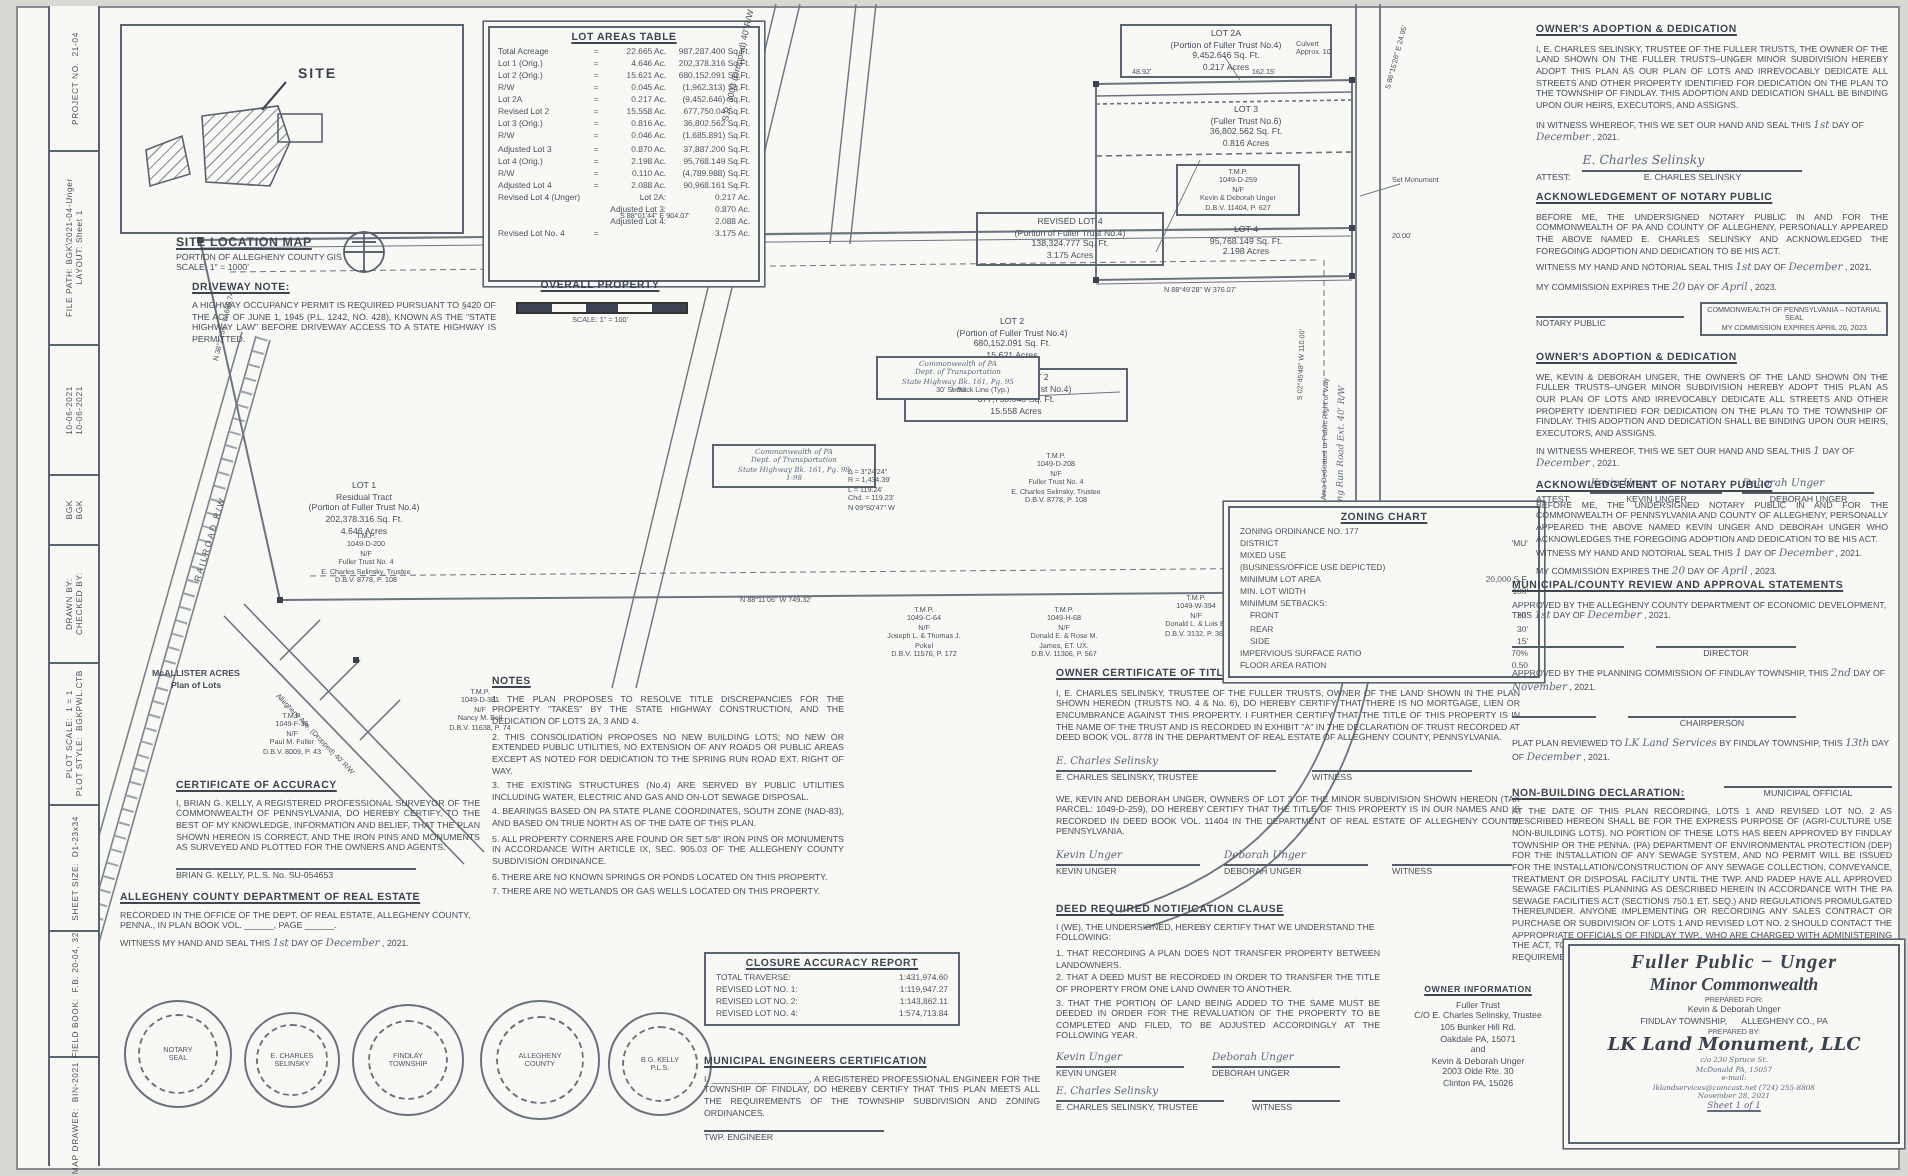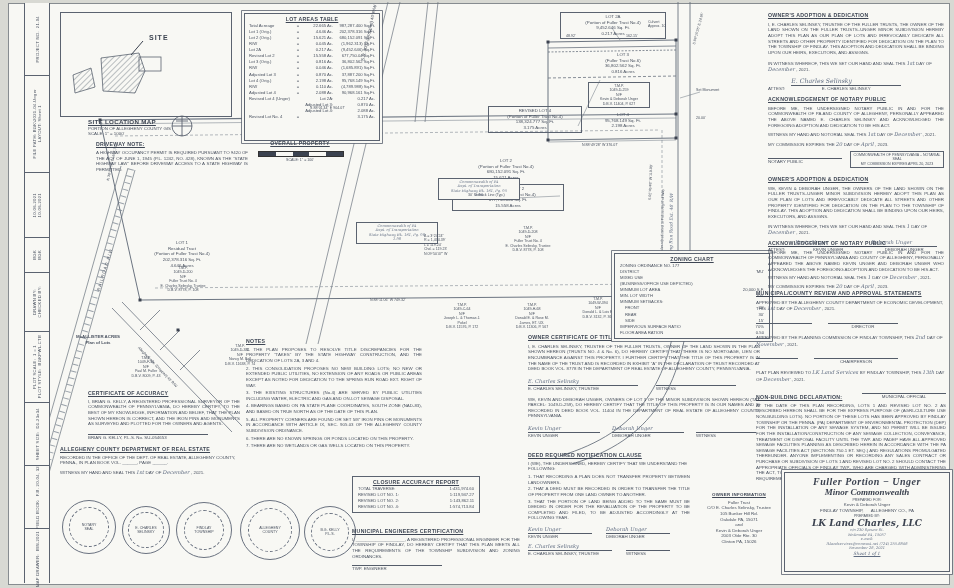--- a/index.html
+++ b/index.html
@@ -724,27 +724,27 @@
       </div>
     </div>
   </div>
 
   <div class="abs" style="left:756px;top:394px;width:190px;">
     <div class="t5 h">NON-BUILDING DECLARATION:</div>
     <div class="t4 just" style="margin-top:2px;">AT THE DATE OF THIS PLAN RECORDING, LOTS 1 AND REVISED LOT NO. 2 AS DESCRIBED HEREON SHALL BE FOR THE EXPRESS PURPOSE OF (AGRI-CULTURE USE NON-BUILDING LOTS). NO PORTION OF THESE LOTS HAS BEEN APPROVED BY FINDLAY TOWNSHIP OR THE PENNA. (PA) DEPARTMENT OF ENVIRONMENTAL PROTECTION (DEP) FOR THE INSTALLATION OF ANY SEWAGE SYSTEM, AND NO PERMIT WILL BE ISSUED FOR THE INSTALLATION/CONSTRUCTION OF ANY SEWAGE COLLECTION, CONVEYANCE, TREATMENT OR DISPOSAL FACILITY UNTIL THE TWP. AND PADEP HAVE ALL APPROVED SEWAGE FACILITIES PLANNING AS DESCRIBED HEREIN IN ACCORDANCE WITH THE PA SEWAGE FACILITIES ACT (SECTIONS 750.1 ET. SEQ.) AND REGULATIONS PROMULGATED THEREUNDER. ANYONE IMPLEMENTING OR RECORDING ANY SALES CONTRACT OR PURCHASE OR SUBDIVISION OF LOTS 1 AND REVISED LOT NO. 2 SHOULD CONTACT THE APPROPRIATE OFFICIALS OF FINDLAY TWP., WHO ARE CHARGED WITH ADMINISTERING THE ACT, TO DETERMINE THE TYPE OF SEWAGE FACILITIES PLANNING REQUIRED AND REQUIREMENTS FOR OBTAINING APPROPRIATE PERMITS OR APPROVALS.</div>
   </div>
 
   <div class="abs dbox ctr" style="left:784px;top:472px;width:160px;height:92px;background:#f8f8f4;padding:3px 2px;font-family:'Liberation Serif',serif;">
-    <div style="font-size:10px;font-style:italic;font-weight:bold;color:#3c4350;letter-spacing:.5px;">Fuller Portion − Unger</div>
+    <div style="font-size:10px;font-style:italic;font-weight:bold;color:#3c4350;letter-spacing:.5px;">Fuller Public − Unger</div>
     <div style="font-size:9px;font-style:italic;font-weight:bold;color:#3c4350;">Minor Commonwealth</div>
     <div class="t3" style="font-family:'Liberation Sans',sans-serif;margin-top:1px;">PREPARED FOR:</div>
     <div class="t4" style="font-family:'Liberation Sans',sans-serif;">Kevin &amp; Deborah Unger</div>
     <div class="t4" style="font-family:'Liberation Sans',sans-serif;white-space:pre;">FINDLAY TOWNSHIP,      ALLEGHENY CO., PA</div>
     <div class="t3" style="font-family:'Liberation Sans',sans-serif;">PREPARED BY:</div>
-    <div style="font-size:9px;font-style:italic;font-weight:bold;color:#3c4350;font-family:'DejaVu Serif',serif;">LK Land Charles, LLC</div>
+    <div style="font-size:9px;font-style:italic;font-weight:bold;color:#3c4350;font-family:'DejaVu Serif',serif;">LK Land Monument, LLC</div>
     <div class="t3 hand">c/o 230 Spruce St.</div>
     <div class="t3 hand">McDonald PA, 15057</div>
     <div class="t3 hand">e-mail:</div>
     <div class="t3 hand">lklandservices@comcast.net   (724) 255-8808</div>
     <div class="t3 hand">November 28, 2021</div>
     <div class="t4 hand" style="text-decoration:underline;">Sheet 1 of 1</div>
   </div>
 
 </div>
 

